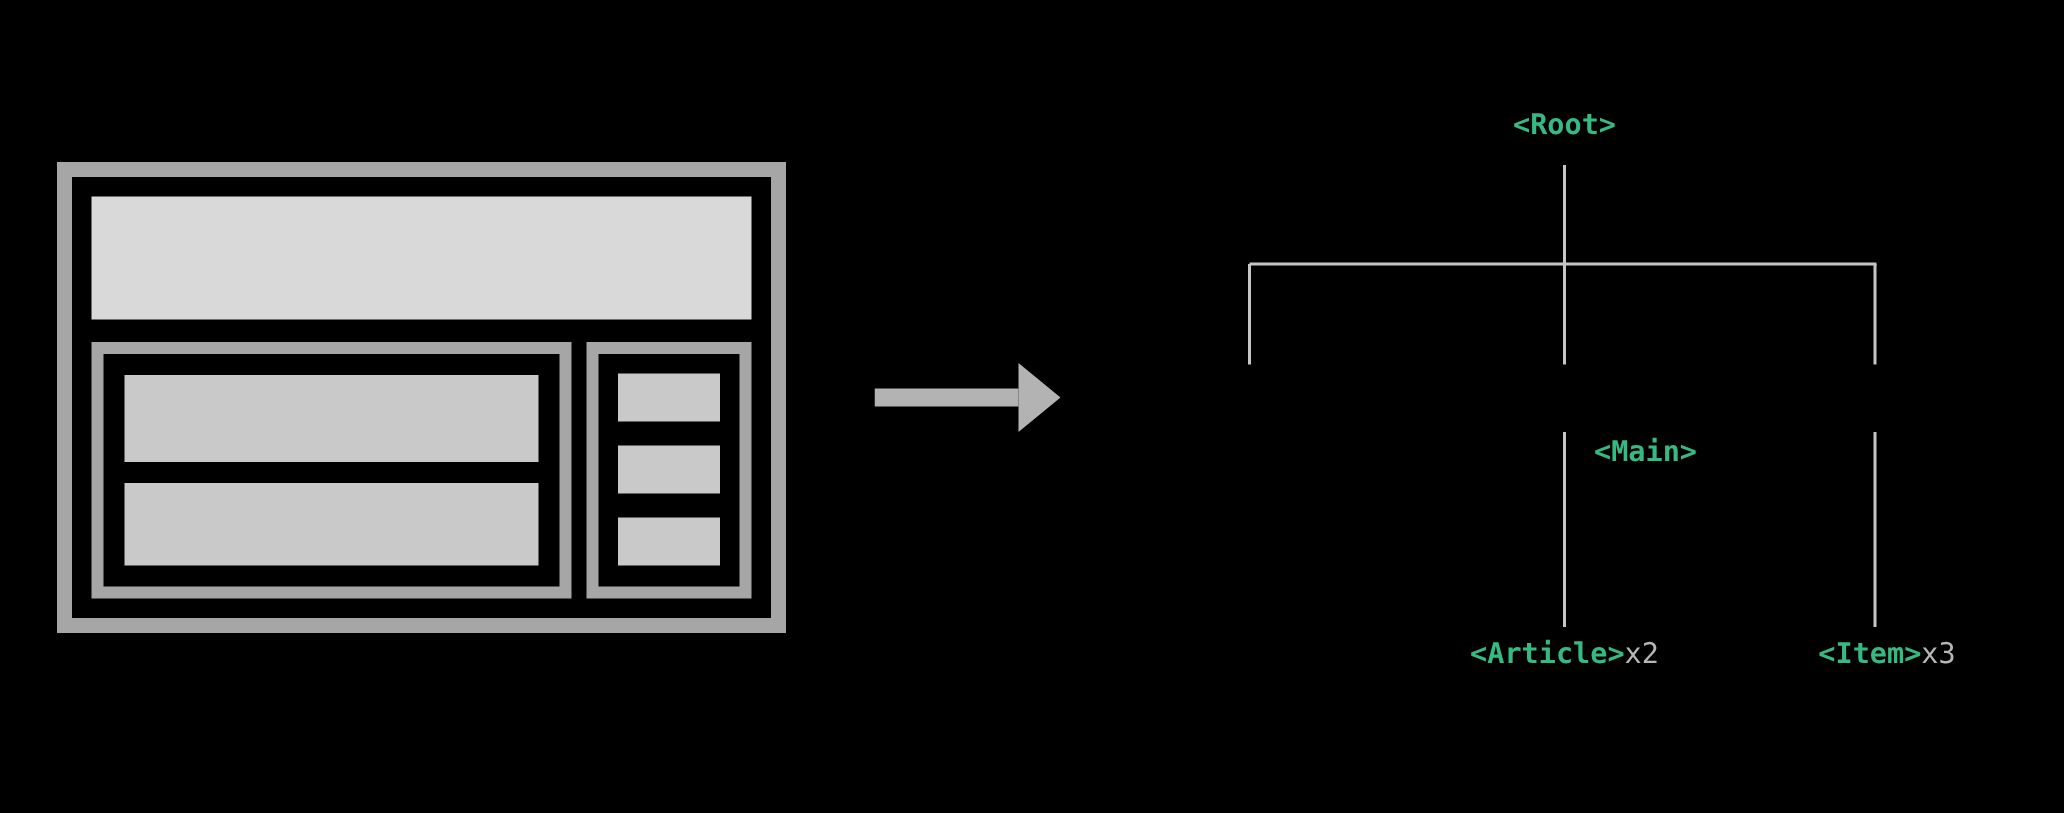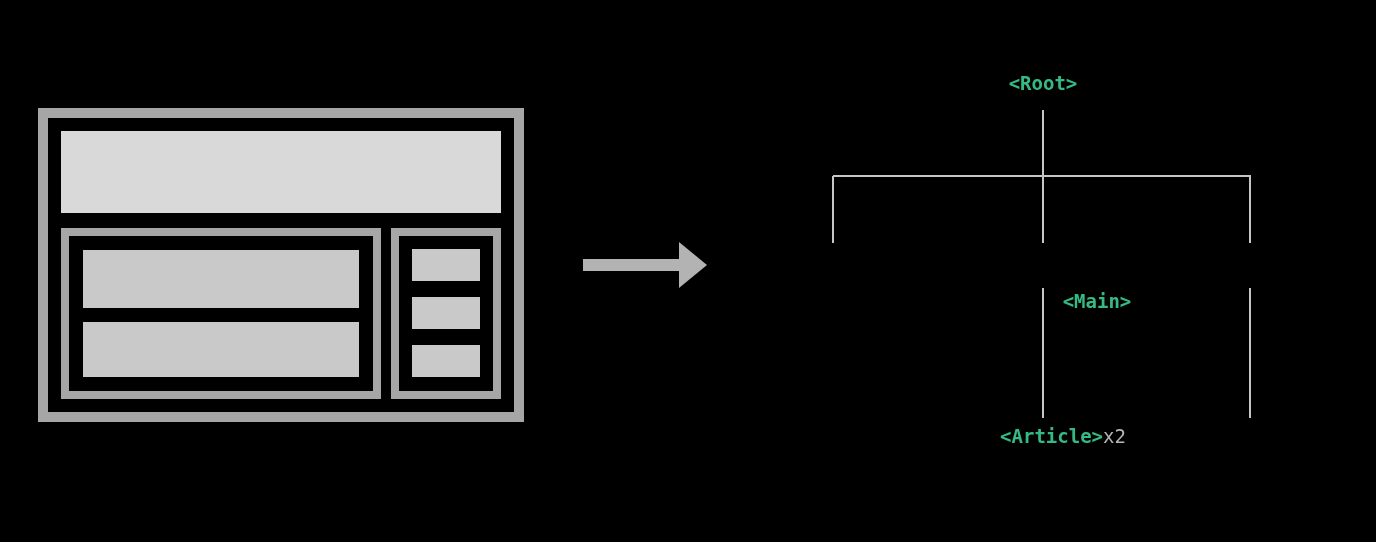--- a/index.html
+++ b/index.html
@@ -111,18 +111,21 @@
     <line x1="1043" y1="288" x2="1043" y2="418"></line>
     <line x1="1250" y1="288" x2="1250" y2="418"></line>
   </svg>
 
   <div class="node" style="left:1043px;top:72px;">&lt;Root&gt;</div>
 
 
   <div class="node" style="left:1097px;top:250px;margin-top:40px;">&lt;Main&gt;</div>
 
 
-  <div class="node" style="left:1043px;top:425px;margin-left:20px;">
+  <div class="node" style="left:1043px;top:425px;">
     <span>&lt;Article&gt;</span><span class="count">x2</span>
   </div>
 
+  <div class="node" style="left:1258px;top:425px;">
+    <span>&lt;Item&gt;</span><span class="count">x3</span>
+  </div>
 
 </div>
 
 </body></html>

